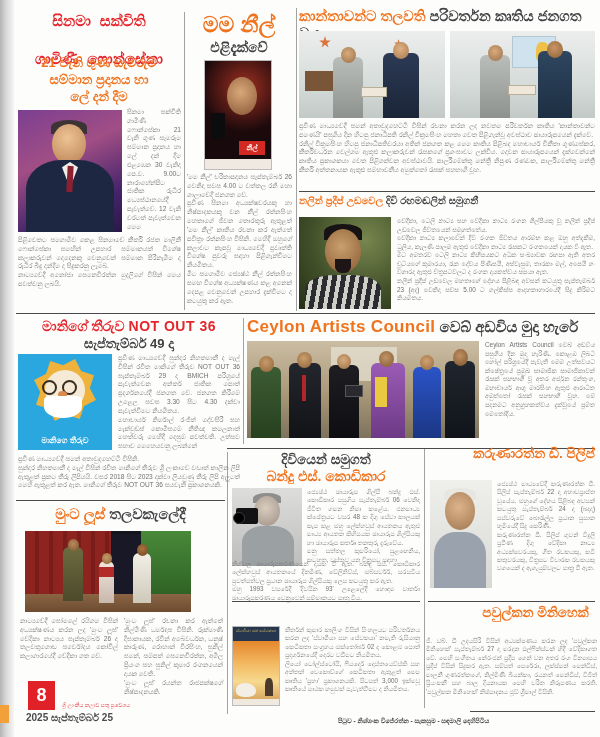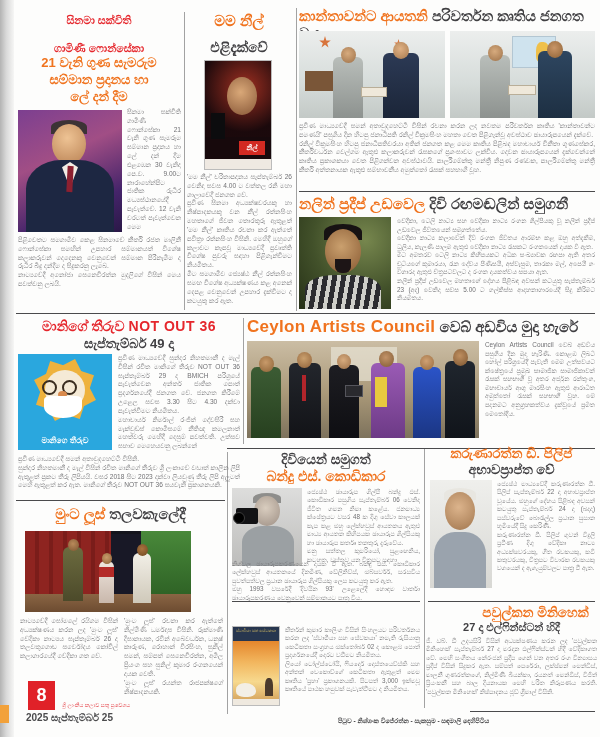--- a/index.html
+++ b/index.html
@@ -106,53 +106,53 @@
   <div class="vrule" style="left:227px;top:452px;height:262px;"></div>
   <div class="vrule" style="left:424px;top:448px;height:260px;"></div>
   <div class="hrule" style="left:299px;top:191px;width:296px;"></div>
   <div class="hrule" style="left:16px;top:313px;width:579px;"></div>
   <div class="hrule" style="left:227px;top:448px;width:368px;"></div>
   <div class="hrule" style="left:16px;top:500px;width:209px;"></div>
   <div class="hrule" style="left:232px;top:601px;width:188px;"></div>
   <div class="hrule" style="left:428px;top:601px;width:167px;"></div>
   <div class="hrule" style="left:470px;top:711px;width:125px;"></div>
 
-  <div class="abs ctr hd-rd" style="left:16px;top:14px;width:166px;font-size:11px;line-height:1.25;white-space:pre-line;"><span>සිනමා සක්විති</span><br>
+  <div class="abs ctr hd-rd" style="left:16px;top:14px;width:166px;font-size:15px;line-height:1.25;white-space:pre-line;font-family:Liberation Mono, monospace;"><span>සිනමා සක්විති</span><br>
     <span>ගාමිණී ෆොන්සේකා</span></div>
   <div class="abs ctr hd-or" style="left:16px;top:55px;width:166px;font-size:13px;line-height:1.3;white-space:pre-line;">21 වැනි ගුණ සැමරුම
 සම්මාන ප්‍රදානය හා
 ලේ දන් දීම</div>
   <div class="abs wrapbox" style="left:18px;top:108px;width:163px;height:126px;">
     <div class="ph ph-gamini" style="position:relative;float:left;width:104px;height:122px;margin:2px 5px 2px 0;">
       <div class="hair"></div>
       <div class="head"></div>
       <div class="suit"></div>
       <div class="shirt"></div>
       <div class="tie"></div>
     </div>
     <div class="body-txt">සිනමා සක්විති ගාමිණී ෆොන්සේකා 21 වැනි ගුණ සැමරුම සම්මාන ප්‍රදානය හා ලේ දන් දීම එළඹෙන 30 වැනිදා පෙ.ව. 9.00ට නාරාහේන්පිට ජාතික රුධිර මධ්‍යස්ථානයේදී පැවැත්වේ. 12 වැනි වරටත් පැවැත්වෙන මෙම</div>
   </div>
   <div class="abs body-txt" style="left:18px;top:236px;width:163px;height:74px;">පිළිවෙතට සමගාමීව කෙළ සිනමාවේ කීර්ති රජත මාලිනී ෆොන්සේකා සමඟින් උපහාර සම්මානයත් විශේෂ කලාකරුවන් දෙදෙනකු වෙනුවෙන් සම්මාන පිරිනැමීම ද රුධිර බිඳු දන්දීම ද සිදුකරනු ලැබේ.
 නාට්‍යවේදී අනෝජා සෙනෙවිරත්න මුදලිගේ විසින් මෙය පවත්වනු ලබයි.</div>
 
-  <div class="abs ctr hd-or" style="left:186px;top:12px;width:106px;font-size:15px;">මම නීල්</div>
+  <div class="abs ctr hd-or" style="left:186px;top:12px;width:106px;font-size:22px;">මම නීල්</div>
   <div class="abs ctr hd-dk" style="left:186px;top:39px;width:106px;font-size:14px;">එළිදැක්වේ</div>
   <div class="ph book-neel" style="left:204px;top:60px;width:66px;height:108px;">
     <div class="glow"></div>
     <div class="face"></div>
     <div class="cam"></div>
     <div class="label">නීල්</div>
     <div class="strip"></div>
   </div>
   <div class="abs body-txt" style="left:187px;top:173px;width:105px;height:138px;">'මම නීල්' චරිතාපදානය සැප්තැම්බර් 26 වෙනිදා සවස 4.00 ට වත්තල රනි මහා ශාලාවේදී ජනගත වේ.
 ප්‍රවීණ සිනමා අධ්‍යක්ෂවරයකු හා නිෂ්පාදකයකු වන නීල් රත්නසිංහ මහතාගේ ජීවන තොරතුරු ඇතුළත් 'මම නීල්' කෘතිය රචනා කර ඇත්තේ පවිත්‍රා රත්නසිංහ විසිනි. මෙහිදී ඔහුගේ කලාවට කැපවූ මාධ්‍යවේදී ප්‍රවෘත්ති විශේෂ පුවරු සඳහා පිළිගැන්වීමට නියමිතය.
 මීට සමගාමීව ජ්‍යෙෂ්ඨ නීල් රත්නසිංහ සමඟ විශේෂ අධ්‍යක්ෂණය කළ අනෙක් දෙපළ වෙනුවෙන් උපහාර දැක්වීමට ද කටයුතු කර ඇත.</div>
 
   <div class="abs" style="left:299px;top:8px;width:296px;font-size:14.5px;line-height:1.2;">
-    <span class="hd-or">කාන්තාවන්ට ආයතනි</span><span class="hd-dk"> පරිවර්තන කෘතිය ජනගත වූ දා</span>
+    <span class="hd-or">කාන්තාවන්ට තලවති</span><span class="hd-dk"> පරිවර්තන කෘතිය ජනගත වූ දා</span>
   </div>
   <div class="ph ph-office" style="left:299px;top:31px;width:146px;height:87px;">
     <div class="star" style="left:20px;top:5px;"></div>
     <div class="star" style="left:95px;top:8px;width:9px;height:9px;"></div>
     <div style="position:absolute;left:6px;top:40px;width:34px;height:20px;background:#7a5638;"></div>
     <div class="fig f-grey" style="left:34px;top:26px;width:30px;height:61px;"></div>
     <div class="head" style="left:42px;top:16px;width:15px;height:16px;background:radial-gradient(circle at 45% 40%,#d7ab7e,#9c7048);"></div>
     <div class="fig f-navy" style="left:84px;top:22px;width:36px;height:65px;"></div>
     <div class="head" style="left:94px;top:11px;width:16px;height:17px;background:radial-gradient(circle at 45% 40%,#e0b184,#a5794e);"></div>
     <div style="position:absolute;left:62px;top:56px;width:24px;height:8px;background:#efe8da;border:1px solid #b9ae98;"></div>
@@ -163,21 +163,21 @@
       </div>
     <div class="fig f-grey" style="left:30px;top:24px;width:30px;height:63px;"></div>
     <div class="head" style="left:38px;top:14px;width:15px;height:16px;background:radial-gradient(circle at 45% 40%,#d7ab7e,#9c7048);"></div>
     <div class="fig f-dark" style="left:88px;top:20px;width:34px;height:67px;background:linear-gradient(180deg,#2e4660,#1d2f42);"></div>
     <div class="head" style="left:97px;top:10px;width:16px;height:17px;background:radial-gradient(circle at 45% 40%,#c99668,#8d6134);"></div>
     <div style="position:absolute;left:58px;top:54px;width:26px;height:8px;background:#efe8da;border:1px solid #b9ae98;"></div>
   </div>
   <div class="abs body-txt" style="left:299px;top:122px;width:296px;height:66px;">ප්‍රවීණ මාධ්‍යවේදී සමන් අතාවුදහෙට්ටි විසින් රචනා කරන ලද නවතම පරිවර්තන කෘතිය 'කාන්තාවන්ට පමණයි' පසුගිය දින හිටපු ජනාධිපති රනිල් වික්‍රමසිංහ මහතා වෙත පිළිගැන්වූ අවස්ථාව ඡායාරූපයෙන් දැක්වේ.
 රනිල් වික්‍රමසිංහ හිටපු ජනාධිපතිවරයා අතින් ජනගත කළ මෙම කෘතිය පිළිබඳ මහාචාර්ය විනීතා ගුණසේකර, කීර්තිවර්ධන වෙල්ගම ඇතුළු කලාකරුවන් රැසකගේ ප්‍රශංසාවට ලක්විය. දෙවන ඡායාරූපයෙන් දැක්වෙන්නේ කෘතිය ප්‍රකාශකයා වෙත පිළිගන්වන අවස්ථාවයි. පාර්ලිමේන්තු මන්ත්‍රී නිපුණ රණවක, පාර්ලිමේන්තු මන්ත්‍රී කීර්ති අත්තනායක ඇතුළු සම්භාවනීය අමුත්තෝ රැසක් සහභාගී වූහ.</div>
 
-  <div class="abs" style="left:299px;top:195px;width:296px;font-size:15px;line-height:1.2;">
+  <div class="abs" style="left:299px;top:195px;width:296px;font-size:10px;line-height:1.2;">
     <span class="hd-or">නලින් ප්‍රදීප් උඩවෙල</span><span class="hd-dk"> දිවි රඟමඬලින් සමුගනී</span>
   </div>
   <div class="abs wrapbox" style="left:299px;top:217px;width:296px;height:94px;">
     <div class="ph ph-nalin" style="position:relative;float:left;width:92px;height:92px;margin-right:6px;">
       <div class="hair"></div>
       <div class="head"></div>
       <div class="beard"></div>
       <div class="shirt"></div>
     </div>
     <div class="body-txt" style="font-size:6.4px;">වේදිකා, ටෙලි නාට්‍ය සහ වේදිකා නාට්‍ය රංගන ශිල්පියකු වූ නලීන් ප්‍රදීප් උඩවෙල ජීවිතයෙන් සමුගත්තේය.
@@ -276,30 +276,28 @@
     <div class="ph book-swami" style="position:relative;float:left;width:46px;height:78px;margin:0 5px 0 0;">
       <div class="top">ස්වාමියා සහ සේවකයා</div>
       <div class="ox"></div>
       <div class="man"></div>
       <div class="strip"></div>
     </div>
     <div class="body-txt" style="font-size:6.3px;">කීර්තන් කුමාර කාලිංග විසින් සිංහලයට පරිවර්තනය කරන ලද 'ස්වාමීයා සහ සේවකයා' නමැති රුසියානු කෙටිකතා සංග්‍රහය ඔක්තෝබර් 02 දා කොළඹ පොත් ප්‍රදර්ශනයේදී දොරට වඩීමට නියමිතය.
 ලියෝ ටෝල්ස්ටෝයි, ෆියදොර් දොස්තයෙව්ස්කි සහ අන්තන් චෙකොව්ගේ කෙටිකතා ඇතුළත් මෙම කෘතිය 'ප්‍රභා' ප්‍රකාශනයකි. පිටපත් 3,000 ඉක්මවූ කෘතියේ පාඨක හමුවක් පැවැත්වීමට ද නියමිතය.</div>
   </div>
 
-  <div class="abs ctr hd-or" style="left:428px;top:446px;width:167px;font-size:13.5px;">කරුණාරත්න ඩී. පිලිප්</div>
-  <div class="abs ctr hd-dk" style="left:428px;top:462px;width:167px;font-size:13px;">අභාවප්‍රාප්ත වේ</div>
+  <div class="abs ctr hd-or" style="left:428px;top:446px;width:167px;font-size:13.5px;text-align:right;">කරුණාරත්න ඩී. පිලිප්</div>
   <div class="abs wrapbox" style="left:430px;top:480px;width:165px;height:118px;">
     <div class="ph ph-karu" style="position:relative;float:left;width:62px;height:108px;margin:0 5px 2px 0;">
       <div class="hairw"></div>
       <div class="head"></div>
       <div class="shirt"></div>
     </div>
     <div class="body-txt" style="font-size:6.3px;">ජ්‍යෙෂ්ඨ මාධ්‍යවේදී කරුණාරත්න ඩී. පිලිප් සැප්තැම්බර් 22 දා අභාවප්‍රාප්ත වූයේය. ඔහුගේ දේහය පිළිබඳ අවසන් කටයුතු සැප්තැම්බර් 24 දා (බදාදා) පස්වරුවේ බොරැල්ල ප්‍රධාන සුසාන භූමියේදී සිදු කෙරිණි.
 කරුණාරත්න ඩී. පිලිප් ගුවන් විදුලි ප්‍රවීණ දිගු වේදිකා නාට්‍ය අධ්‍යක්ෂවරයකු, ගීත රචකයකු, කවි කතුවරයකු, චිත්‍රපට විචාරක රචකයකු වශයෙන් ද ඇගැයුම්වලට පාත්‍ර වී ඇත.</div>
   </div>
 
   <div class="abs ctr hd-or" style="left:452px;top:605px;width:167px;font-size:13.5px;">පවුල්කන මිනිහෙක්</div>
-  <div class="abs ctr hd-dk" style="left:428px;top:621px;width:167px;font-size:11px;">27 දා එල්ෆින්ස්ටන් හිදී</div>
   <div class="abs body-txt" style="left:426px;top:637px;width:171px;height:70px;font-size:6.3px;">ජී. ඩබ්. ඩී උදයසිරි විසින් අධ්‍යක්ෂණය කරන ලද 'පවුල්කන මිනිහෙක්' සැප්තැම්බර් 27 දා මරදාන එල්ෆින්ස්ටන් හිදී වේදිකාගත වේ. මෙහි සංගීතය නේරංජන් ප්‍රදීප ගෙන් වන අතර රංග වින්‍යාසය ප්‍රදීප් විසින් සිදුකර ඇත. සම්පත් පෙරේරා, ලක්ෂ්මන් මෙන්ඩිස්, මාලනී ගුණරත්නගේ, නිල්මිණී බියන්කා, රයනත් මෙන්ඩිස්, විජිත් ප්‍රියංකනී සහ බාල දියනායක මෙහි චරිත නිරූපණය කරති. 'පවුල්කන මිනිහෙක්' නිෂ්පාදනය ජූඩ් ශ්‍රීමාල් විසිනි.</div>
 
   <div class="credit" style="left:232px;top:717px;width:363px;">පිටුව - නිශ්ශංක විජේරත්න - සැකසුම - සඳමාලි දෙහිපිටිය</div>
 </div>
 
 </body></html>

